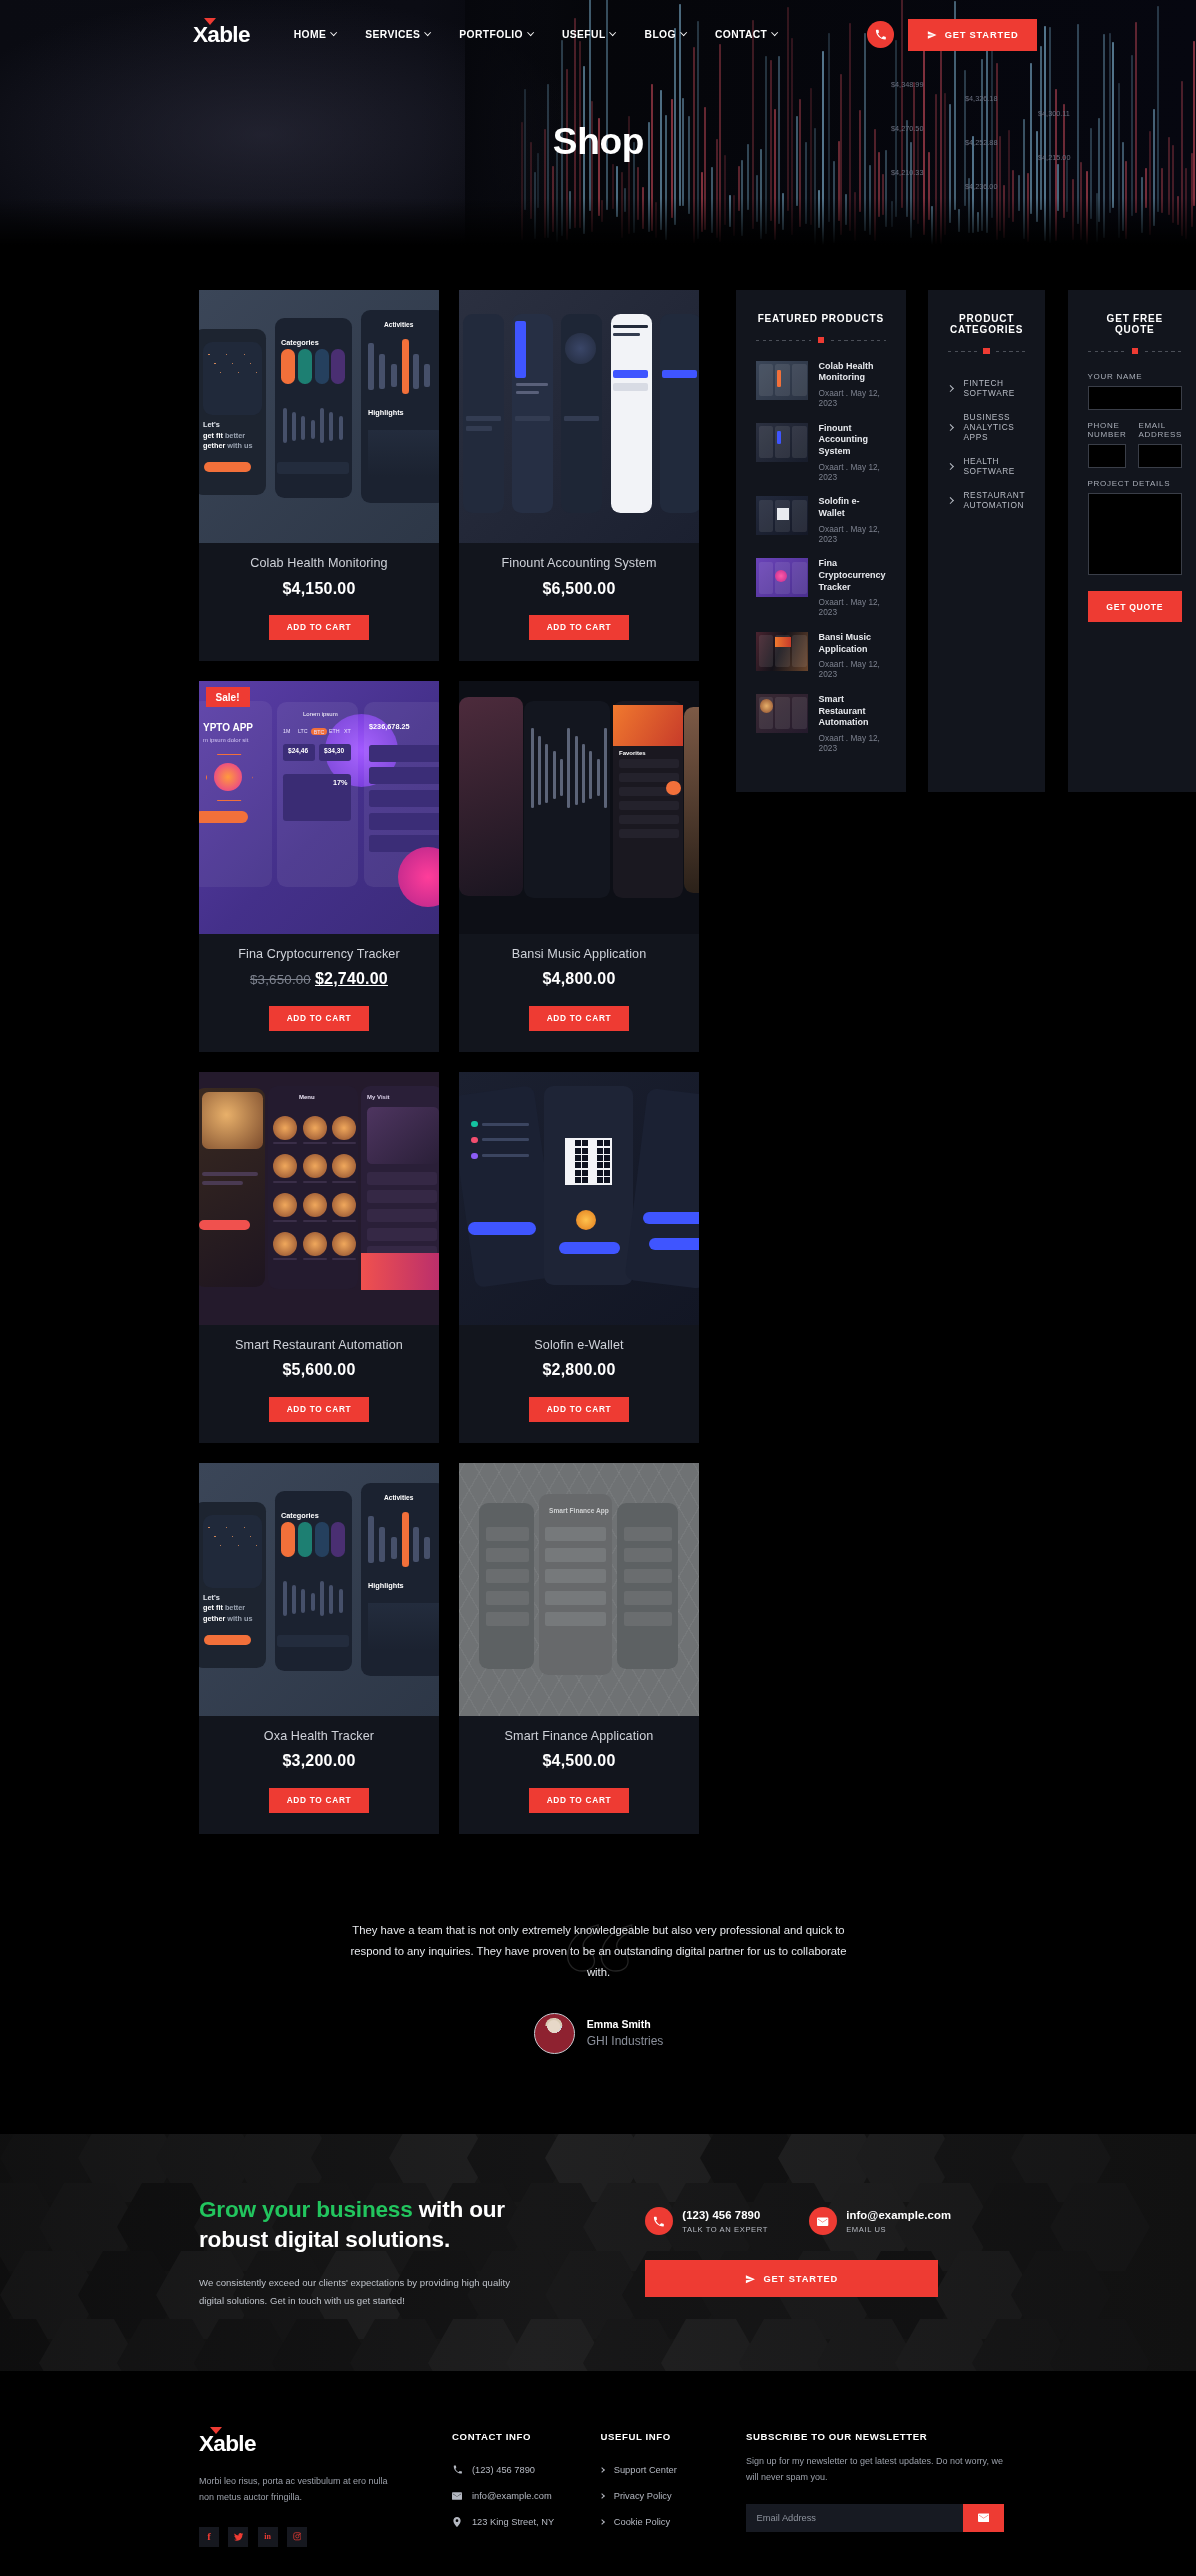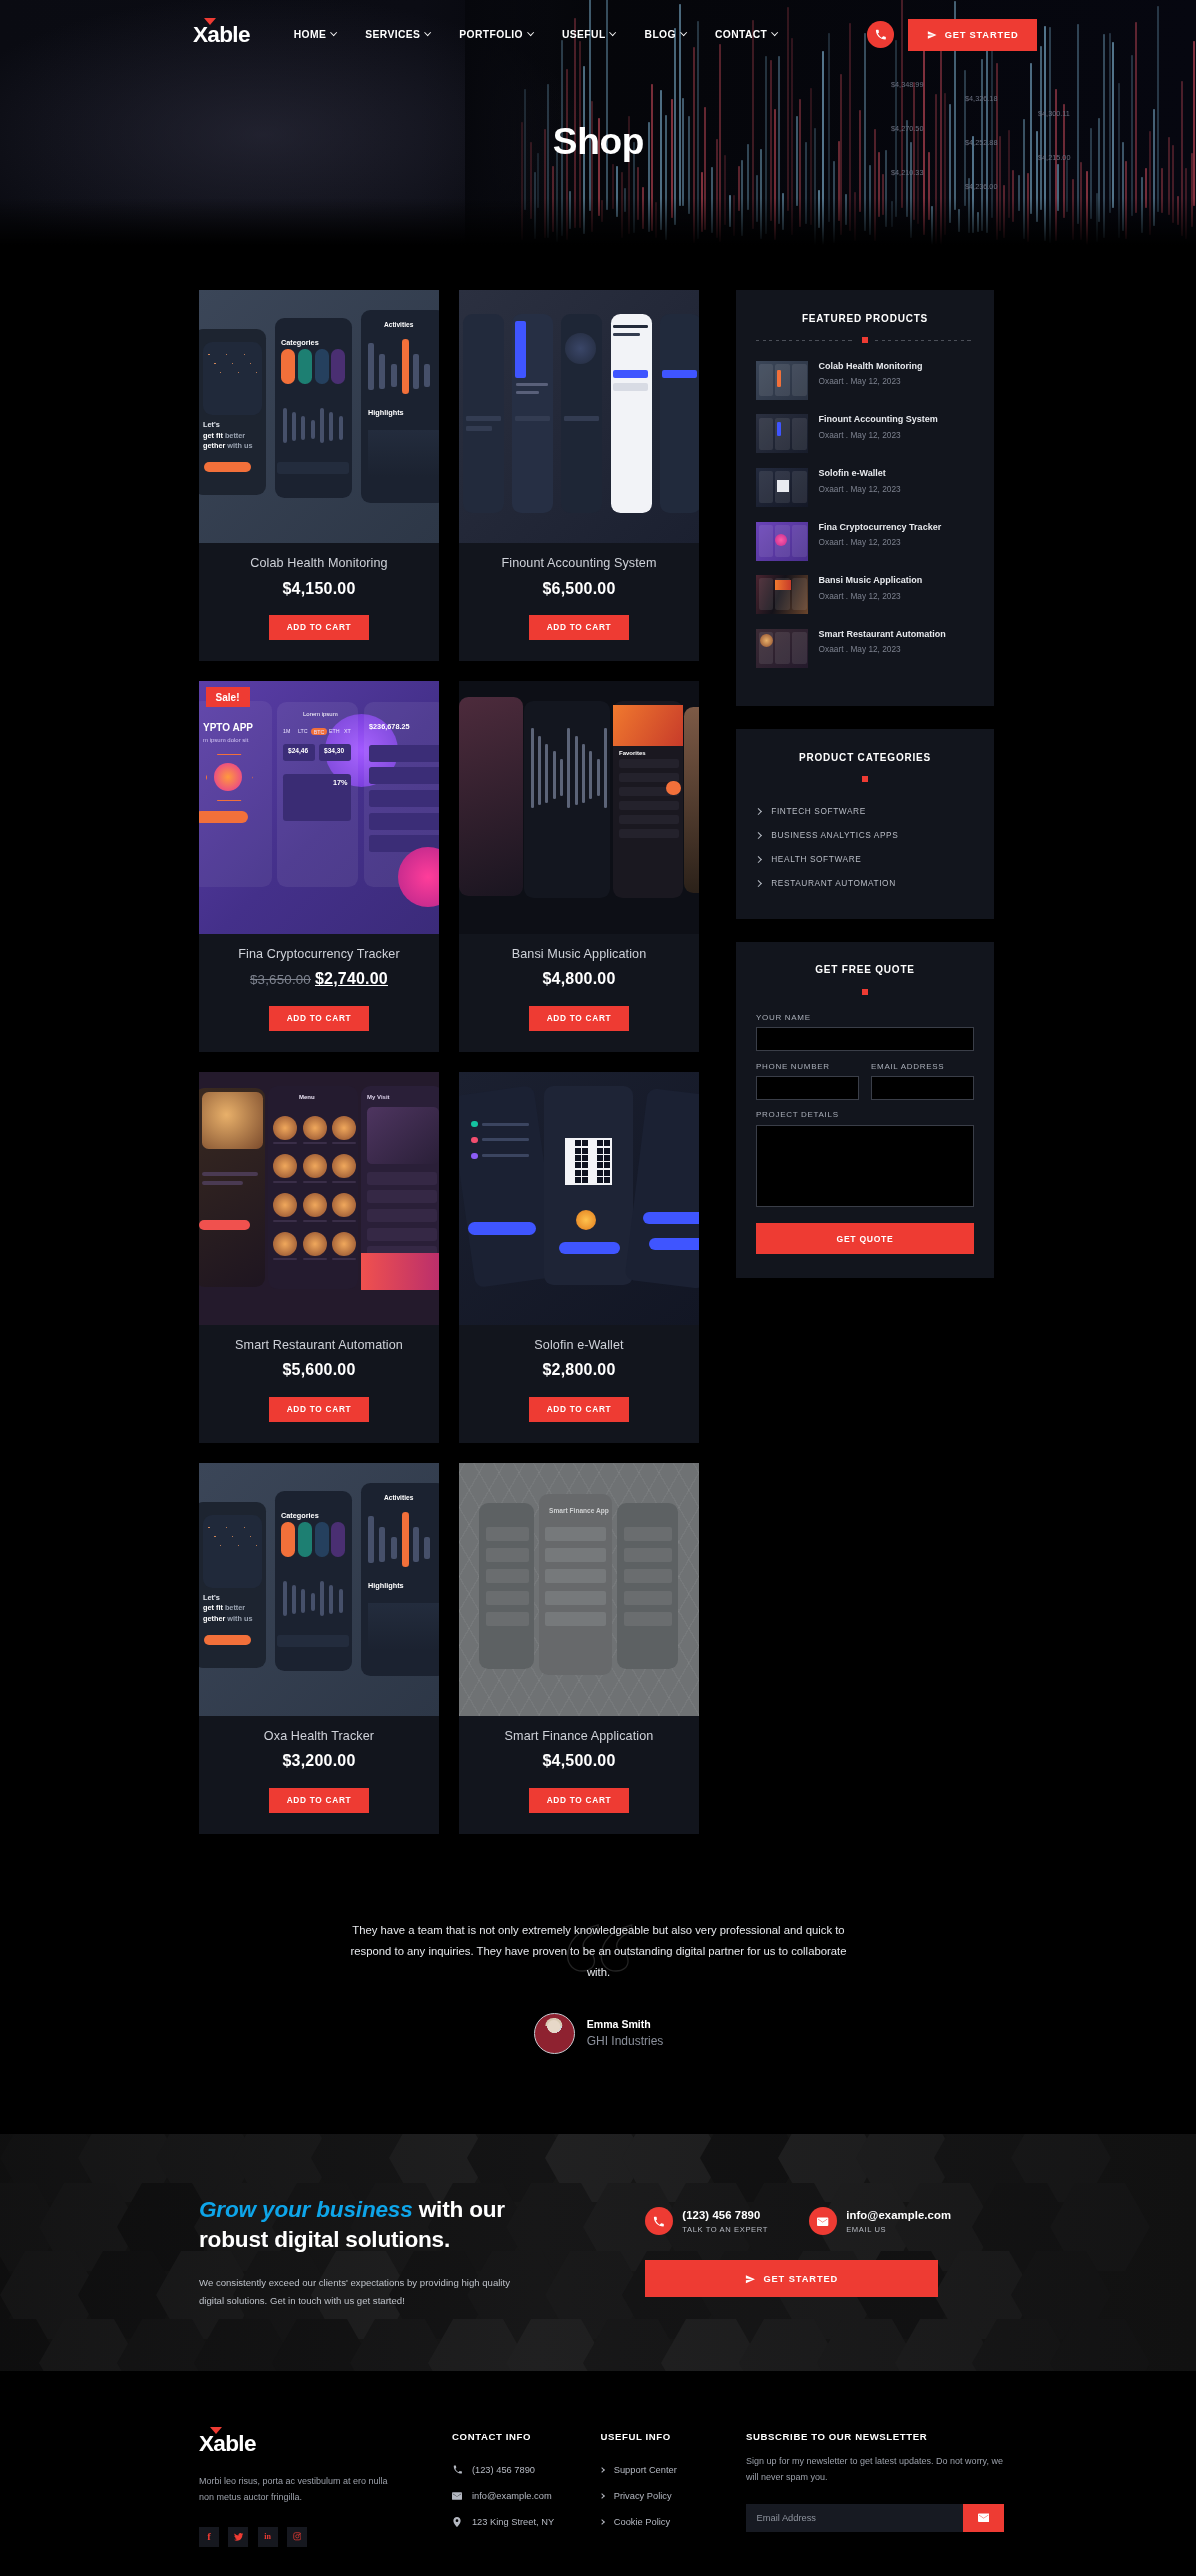--- a/index.html
+++ b/index.html
@@ -101,21 +101,21 @@
     background:#ee3b33; color:#fff; font-size:10px; font-weight:700;
     padding: 4.7px 10px;
   }
 
   
   .art { position:absolute; inset:0; }
   .ph { position:absolute; border-radius:9.3px; overflow:hidden; }
   .bar { position:absolute; border-radius:2px; }
 
   
-  .sidebar { width: 258px; display:flex; flex-direction:column; gap: 22.6px; }
+  .sidebar { width: 258px; display:flex; flex-direction:row; gap: 22.6px; }
   .widget { background:#12151d; padding: 22.6px 20px 24px; }
   .widget-title {
     text-align:center; font-size:10px; font-weight:700; letter-spacing:0.8px; color:#fff;
   }
   .divider { display:flex; align-items:center; justify-content:center; margin: 13.3px 0 17.3px; }
   .divider .dash { flex:1; height:0.7px; background: repeating-linear-gradient(90deg,#4b4f58 0 3.3px, transparent 3.3px 6.6px); }
   .divider .sq { width:6.6px; height:6.6px; background:#ee3b33; margin:0 6.6px; }
 
   .feat-item { display:flex; gap:10.6px; align-items:flex-start; margin-bottom: 14.6px; cursor:pointer; }
   .feat-thumb { width:52px; height:39px; flex:none; position:relative; overflow:hidden; background:#1c2030; }
@@ -170,21 +170,21 @@
     background:#181818;
     display:flex; align-items:center;
     padding: 0 193px 0 199px;
   }
   .hex-bg { position:absolute; inset:0; opacity:1; }
   .cta-inner { position:relative; z-index:3; display:flex; width:100%; align-items:center; }
   .cta-left { width: 426px; }
   .cta-h {
     font-size:22.6px; font-weight:700; line-height:1.35; letter-spacing:-0.2px;
   }
-  .cta-h .red { color:#0ea5e9;font-style:italic; }
+  .cta-h .red { color:#22c55e; }
   .cta-p { margin-top: 18.6px; font-size:9.6px; line-height:1.85; color:#bdc1c8; max-width: 332px;}
   .cta-right { margin-left: auto; width: 359px; }
   .cta-contacts { display:flex; gap: 41px; }
   .cc { display:flex; align-items:center; gap:9.3px; }
   .cc-ic { width:28px;height:28px;border-radius:50%;background:#ee3b33;display:flex;align-items:center;justify-content:center;flex:none;}
   .cc-v { font-size:11.3px; font-weight:700; color:#fff; letter-spacing:0.1px;}
   .cc-l { font-size:7.6px; color:#b8bcc4; letter-spacing:0.6px; margin-top:3.3px;}
   .cta-btn { width: 293px; height:37px; margin-top:25px; font-size:9.3px; letter-spacing:0.9px;}
 
   

